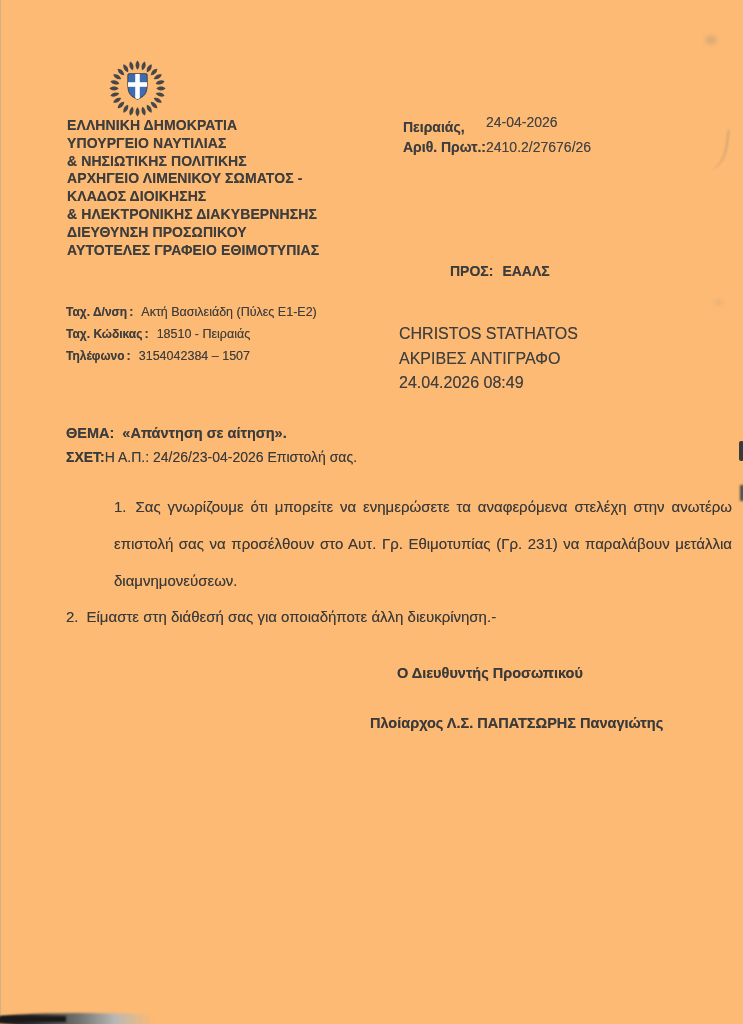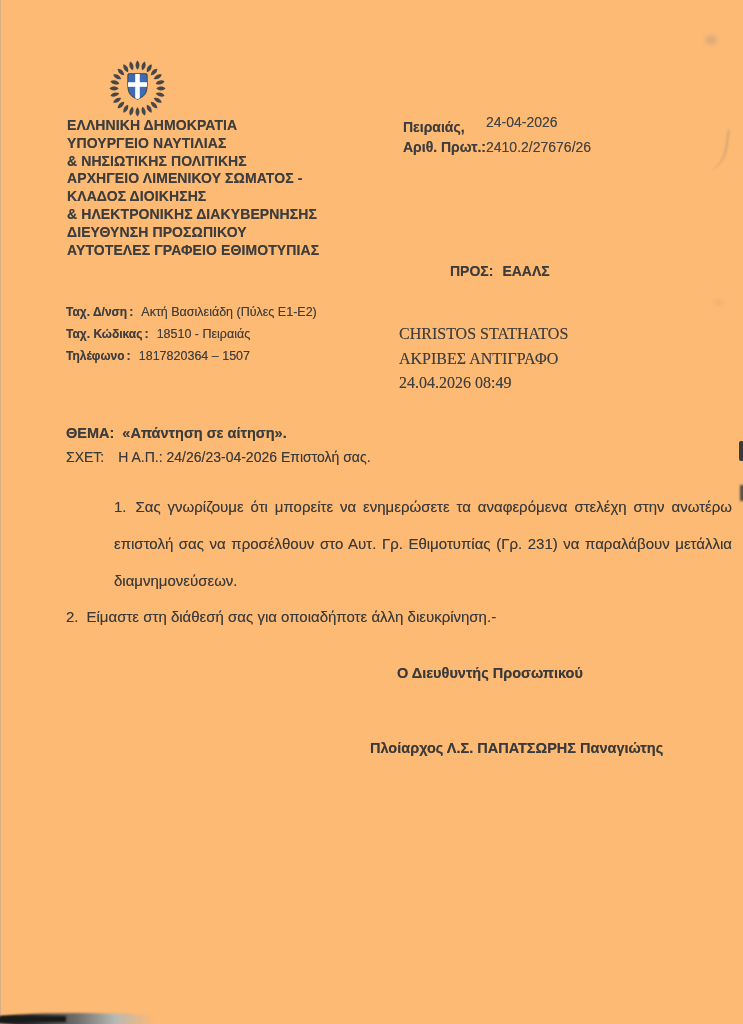--- a/index.html
+++ b/index.html
@@ -31,39 +31,39 @@
   .contact .row { display:flex; line-height:22px; align-items:flex-start; }
   .contact .lbl { font-weight:700; font-size:12px; min-width:56px; white-space:nowrap; }
   .contact .colon { font-weight:700; margin:0 8px 0 2px; }
   .contact .val { white-space:nowrap; }
 
   
   .recipient { left:450px; top:263px; font-weight:700; font-size:14px; color:#3c3c3c; }
   .recipient .val { margin-left:9px; }
 
   
-  .stamp { left:399px; top:322px; font-family:Liberation Serif, serif;
+  .stamp { left:399px; top:322px; font-family:Liberation Sans, sans-serif;
            font-size:16px; line-height:24.5px; color:#3f3f3f; white-space:nowrap; }
 
   
   .subject { left:66px; top:425px; font-weight:700; font-size:14.5px; color:#3c3c3c; white-space:nowrap; }
   .subject .lbl { margin-right:8px; }
   .reference { left:66px; top:449px; font-size:14px; white-space:nowrap; }
-  .reference .lbl { font-weight:400; margin-right:14px; }
+  .reference .lbl { font-weight:700; }
 
   
   .para1 { left:66px; top:488px; width:618px; font-size:15px;
            line-height:37px; text-align:justify; color:#3a3a3a;margin-left:48px; }
   .para1 .pnum { margin-right:9px; }
   .para2 { left:66px; top:608px; width:618px; font-size:15px; color:#3a3a3a; }
   .para2 .pnum { margin-right:8px; }
 
   
   .sig-title { left:397px; top:665px; font-weight:700; font-size:14.5px; white-space:nowrap; }
-  .sig-name  { left:370px; top:740px; font-weight:700; font-size:14.5px; white-space:nowrap; }
+  .sig-name  { left:370px; top:715px; font-weight:700; font-size:14.5px; white-space:nowrap; }
 
   
   .art { pointer-events:none; }
   .art-left-line { left:0; top:0; width:1px; height:100%; background:rgba(165,165,158,.45); }
   .art-bl { left:-8px; bottom:-3px; width:190px; height:14px; border-radius:50% 60% 40% 50%;
             background:linear-gradient(90deg,#101010 0%,#2e2e2e 20%,#6f6f6d 45%,#b9b9b5 65%,rgba(250,250,248,0) 85%);
             filter:blur(1.3px); }
   .art-bl2 { left:0; bottom:2px; width:66px; height:6px; background:#191919; filter:blur(1px); }
   .art-r1 { right:-1px; top:441px; width:5px; height:20px; background:#3a3a3a;
             border-radius:2px; filter:blur(.7px); }
@@ -141,21 +141,21 @@
       <span class="val">Ακτή Βασιλειάδη (Πύλες Ε1-Ε2)</span>
     </div>
     <div class="row">
       <span class="lbl">Ταχ. Κώδικας</span>
       <span class="colon">:</span>
       <span class="val">18510 - Πειραιάς</span>
     </div>
     <div class="row">
       <span class="lbl">Τηλέφωνο</span>
       <span class="colon">:</span>
-      <span class="val">1817820364 – 1507</span>
+      <span class="val">3154042384 – 1507</span>
     </div>
   </div>
 
   <div class="abs recipient">
     <span>ΠΡΟΣ:</span><span class="val">ΕΑΑΛΣ</span>
   </div>
 
   <div class="abs stamp">
     <div>CHRISTOS STATHATOS</div>
     <div>ΑΚΡΙΒΕΣ ΑΝΤΙΓΡΑΦΟ</div>

